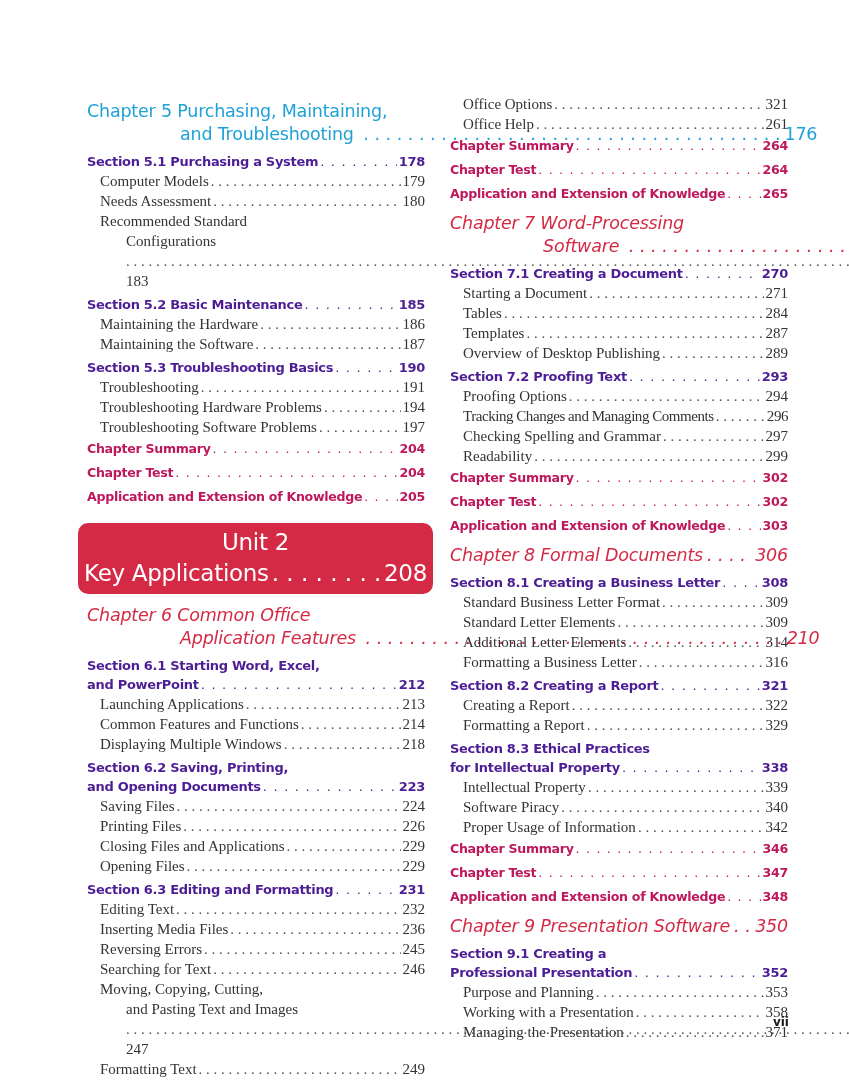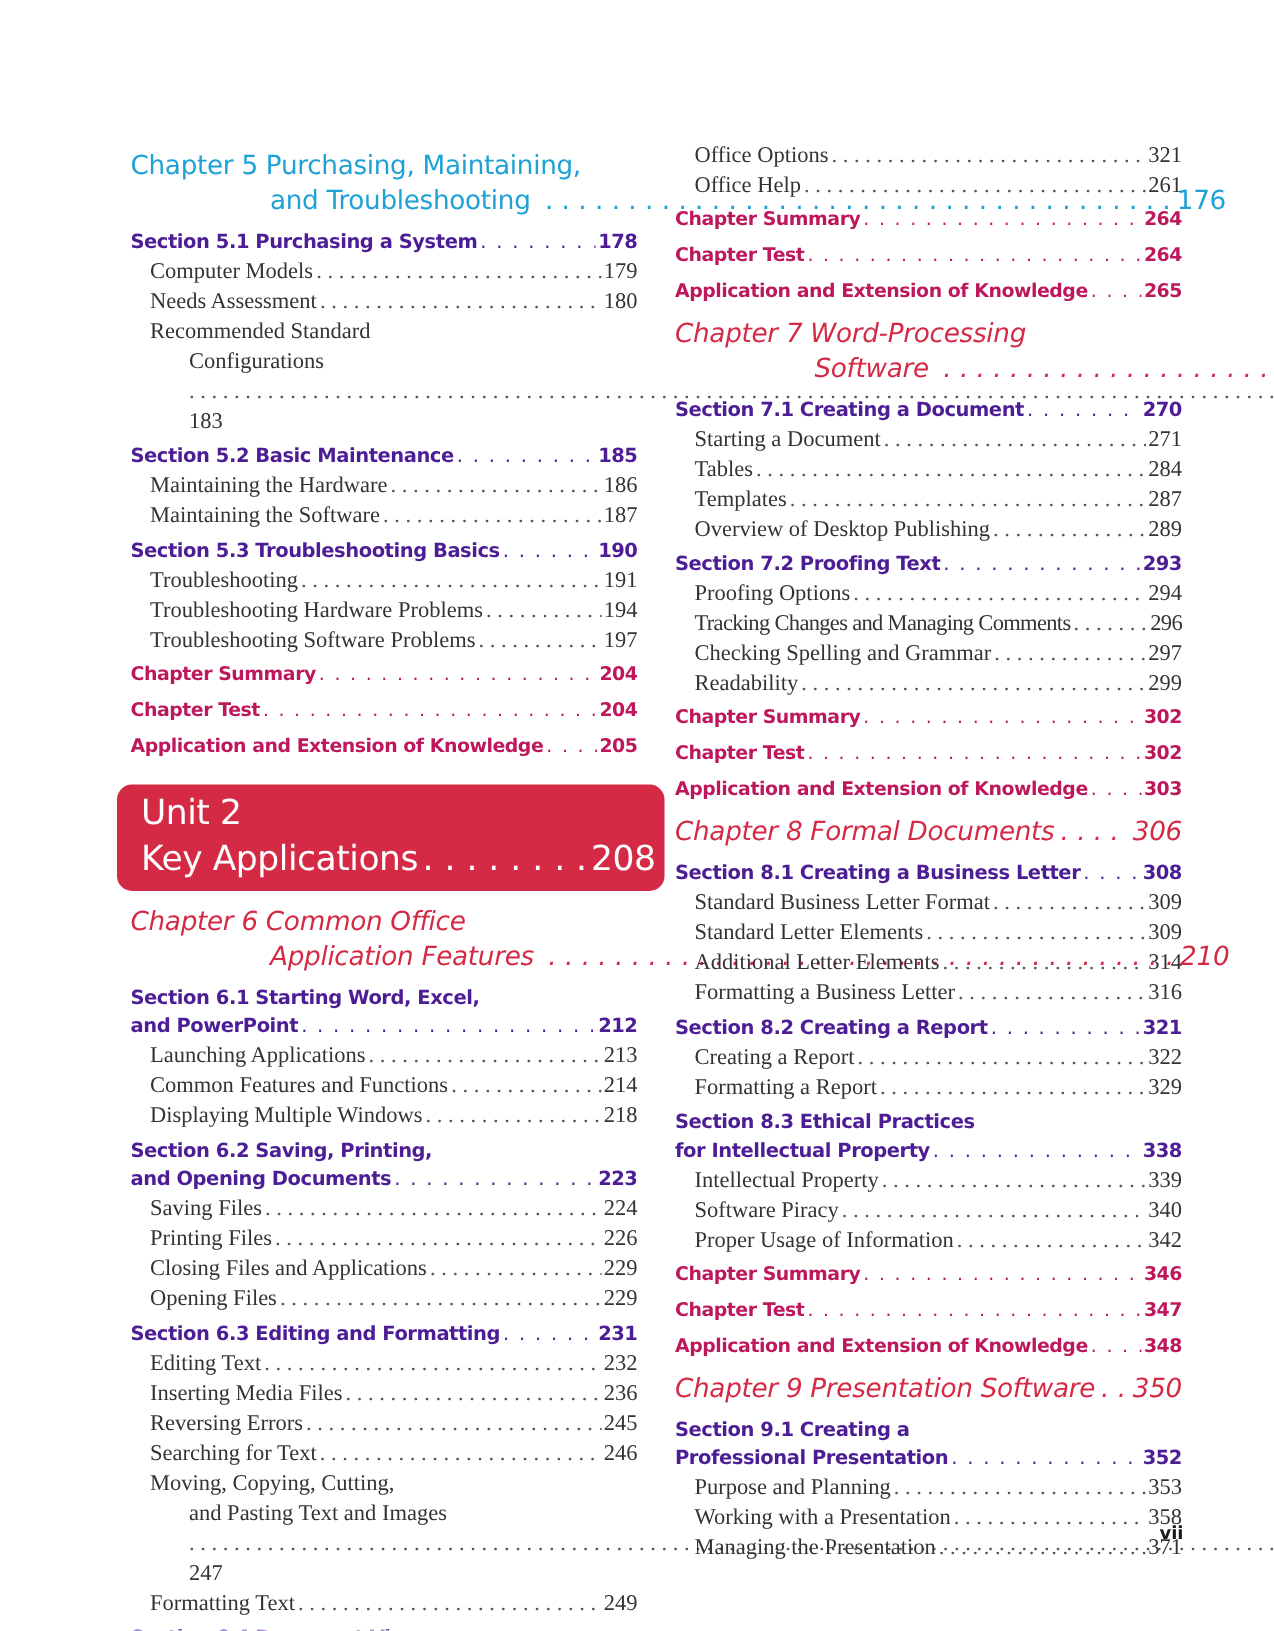--- a/index.html
+++ b/index.html
@@ -33,21 +33,21 @@
     .item { font-family: "Liberation Serif", serif; font-size: 15px; line-height: 20px; color: #333333; padding-left: 13px; }
     .item .dots { color: #555; }
     .item.wrap .l1 { display: block; }
     .item.wrap .l2 { padding-left: 24px; flex-direction: column; }
 
     
     .summary { font-family: "DejaVu Sans", sans-serif; font-weight: bold; font-size: 12.6px; line-height: 24px; color: #be185d; letter-spacing: -0.3px; }
     .summary .dots { font-weight: normal; letter-spacing: 1.2px; }
 
     
-    .unit-box { background: #d42a45; border-radius: 10px; color: #ffffff; font-family: "DejaVu Sans", sans-serif; font-size: 23px; line-height: 31px; padding: 4px 6px 5px 16px; margin: 14px 0 10px -9px; width: 343px; letter-spacing: -0.3px; }
+    .unit-box { background: #d42a45; border-radius: 10px; color: #ffffff; font-family: "DejaVu Sans", sans-serif; font-size: 23px; line-height: 31px; padding: 4px 6px 5px 6px; margin: 14px 0 10px -9px; width: 343px; letter-spacing: -0.3px; text-align: center; }
     .unit-box .row .dots { margin: 0 3px; }
     .unit-box .row .dots::after { content: " . . . . . . . . . . . . . . . . . . . . . . . . . . ."; }
 
     .folio { position: absolute; right: 60px; top: 1015px; font-family: "DejaVu Sans", sans-serif; font-weight: bold; font-size: 12px; color: #1a1a1a; }
   </style>
 </head>
 <body>
 
 <div class="page">
 

